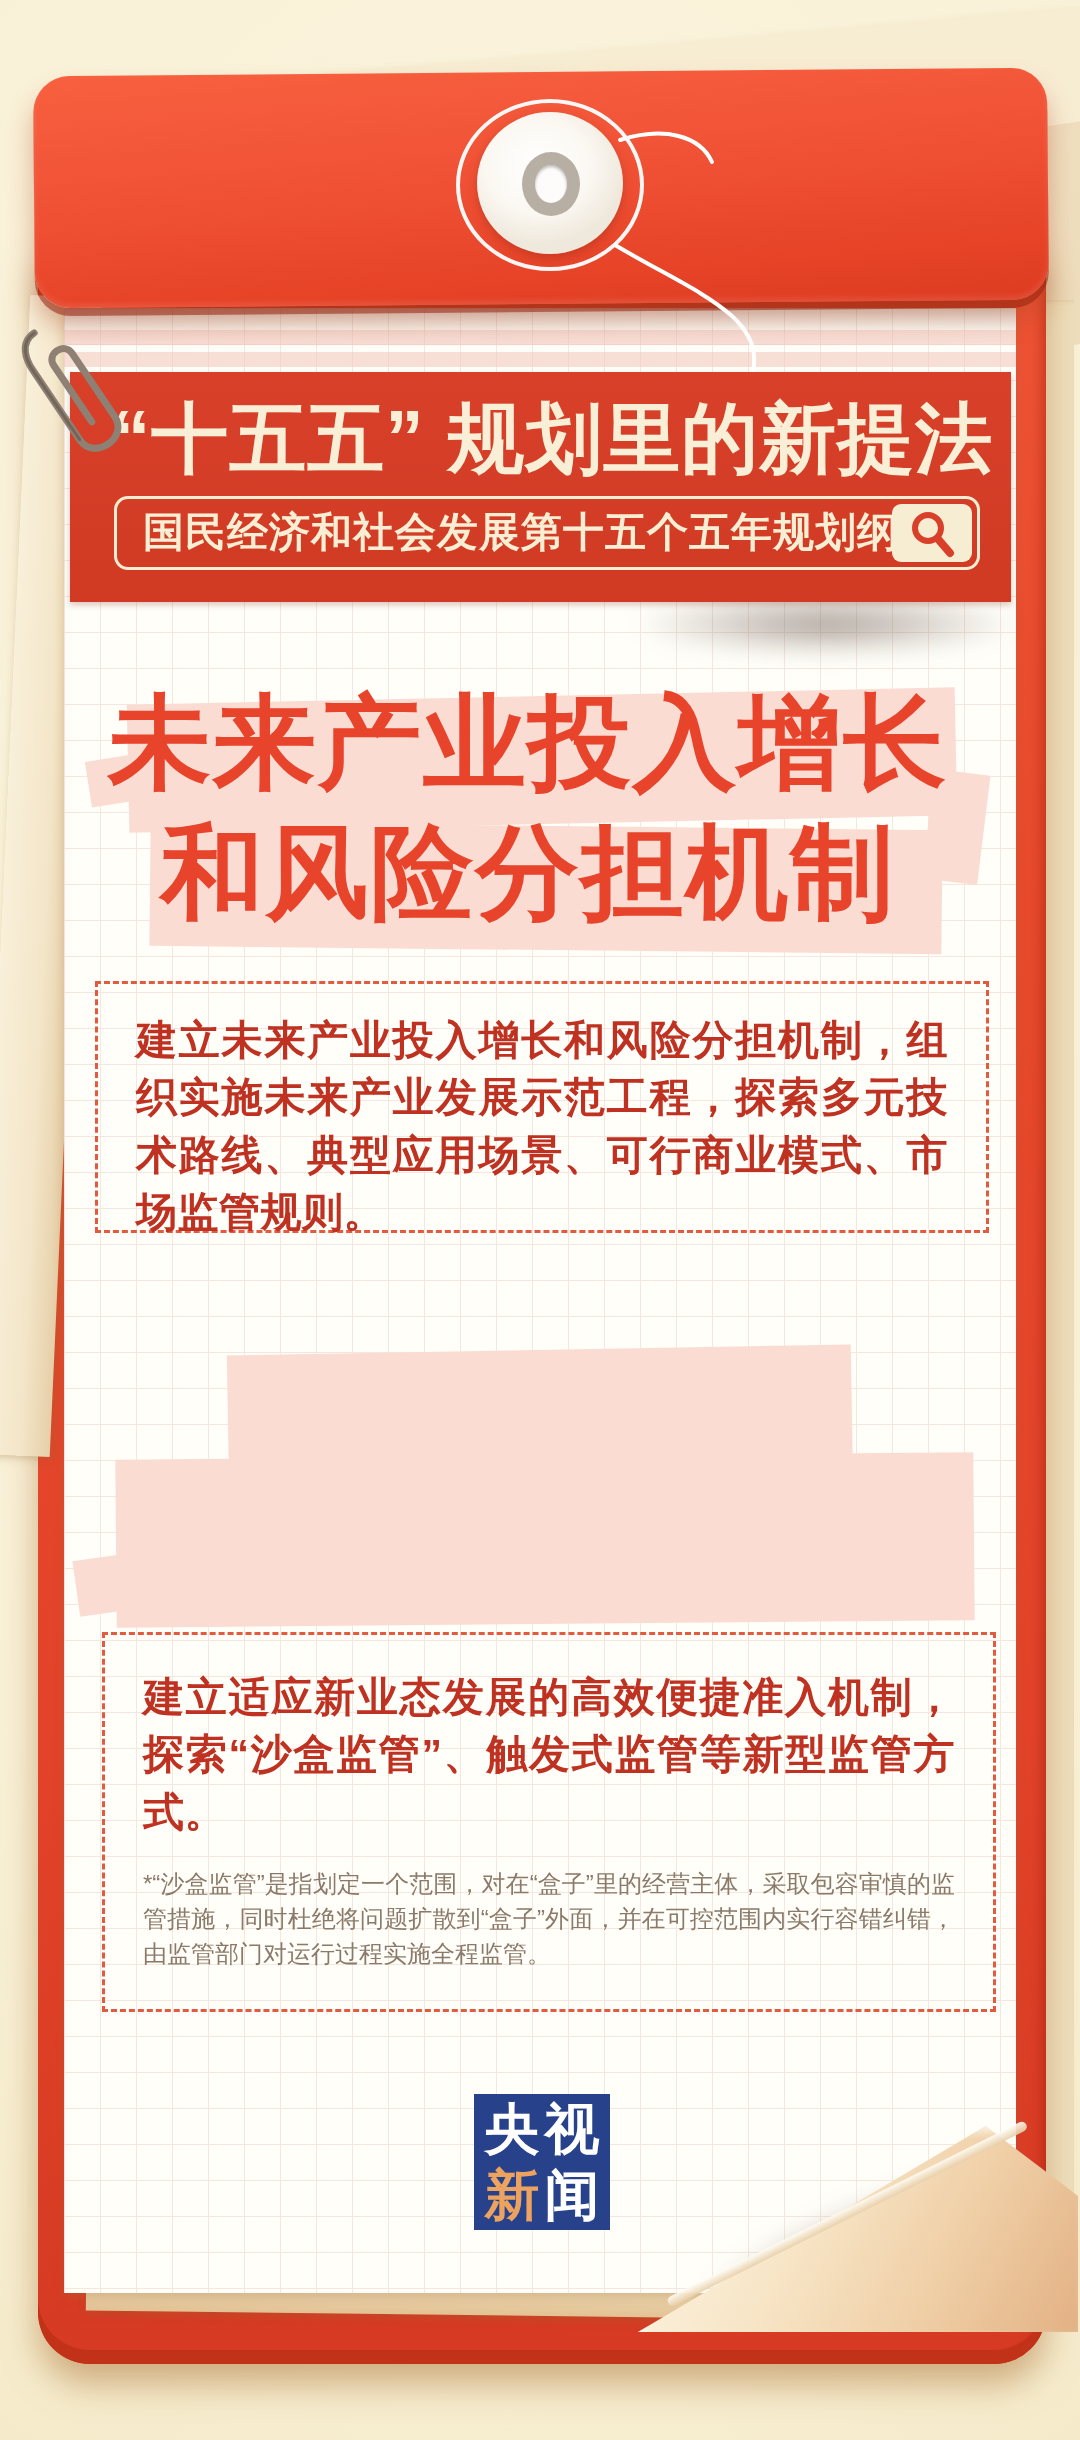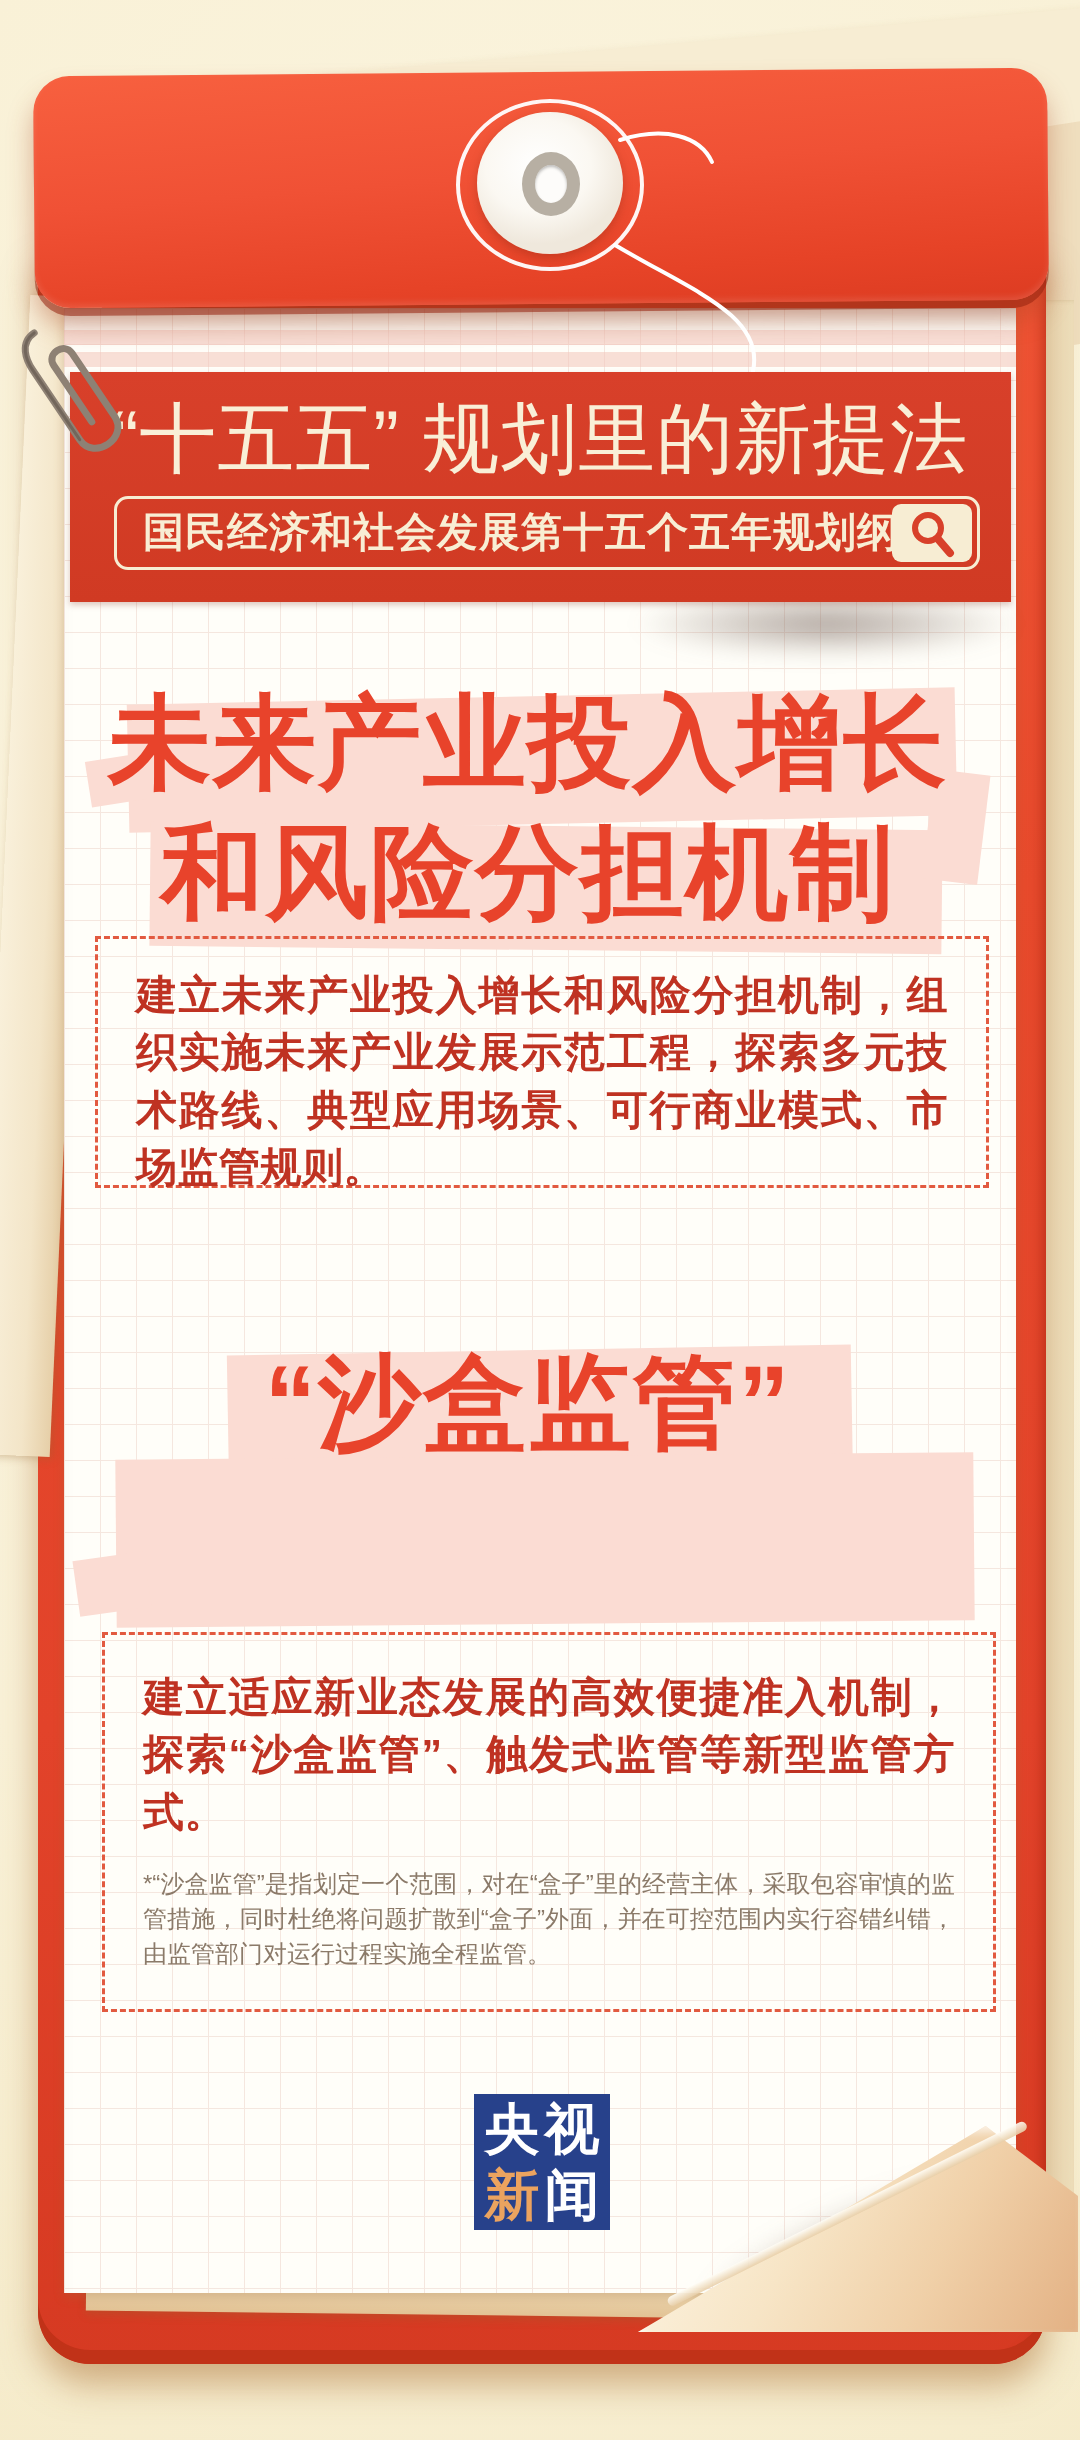--- a/index.html
+++ b/index.html
@@ -38,21 +38,21 @@
   .stripe{left:64px;width:952px;height:15px;background:rgba(243,196,186,.55);z-index:6;}
   .stripe-1{top:330px;} .stripe-2{top:352px;}
   .smudge{left:590px;top:598px;width:430px;height:74px;z-index:6;
     background:radial-gradient(60% 60% at 55% 35%, rgba(95,75,65,.5), rgba(95,75,65,0) 75%);
     filter:blur(10px);}
   
   .band{left:70px;top:372px;width:941px;height:230px;z-index:7;
     background:linear-gradient(180deg,#D8402A 0%,#D03A23 100%);
     box-shadow:0 3px 6px rgba(120,30,10,.25);}
   .band-title{position:absolute;left:0;top:16px;width:100%;text-align:center;
-    color:#F9EFD7;font-size:77px;font-weight:400;letter-spacing:1px;white-space:nowrap;}
+    color:#F9EFD7;font-size:77px;font-weight:700;letter-spacing:1px;white-space:nowrap;padding-left:12px;}
   .search-bar{position:absolute;left:44px;top:124px;width:860px;height:68px;
     border:3px solid #F7EDD3;border-radius:14px;}
   .search-text{position:absolute;left:26px;top:0;height:68px;line-height:66px;
     color:#F8EEd4;color:#F8EED4;font-size:41px;font-weight:800;white-space:nowrap;letter-spacing:1px;}
   .search-btn{position:absolute;right:5px;top:5px;width:80px;height:58px;background:#F7EDD3;border-radius:9px;display:flex;align-items:center;justify-content:center;}
   
   .string-svg{left:0;top:60px;width:1080px;height:312px;z-index:9;pointer-events:none;}
   .flap{left:34px;top:72px;width:1014px;height:232px;z-index:8;
     border-radius:36px;transform:rotate(-.5deg);
     background:linear-gradient(176deg,#F7603F 0%,#F05135 45%,#E64327 80%,#DD3C22 100%);
@@ -72,21 +72,21 @@
   .hl-e{left:228px;top:1350px;width:624px;height:142px;transform:rotate(-1deg);}
   .hl-f{left:116px;top:1456px;width:858px;height:168px;transform:rotate(-.5deg);}
   .hl-g{left:76px;top:1556px;width:72px;height:56px;transform:rotate(-8deg);}
   .headline{left:64px;width:928px;text-align:center;z-index:6;color:#E8432B;font-weight:900;
     font-size:103px;line-height:1.26;letter-spacing:2px;}
   .headline-1{top:678px;}
   .headline-2{top:1338px;}
   
   .dash-box{border:3px dashed #E25A40;z-index:6;color:#BF3222;font-weight:800;
     font-size:41px;line-height:1.4;text-align:justify;letter-spacing:.5px;}
-  .box-1{left:95px;top:936px;width:812px;height:196px;padding:28px 38px 22px 38px;}
+  .box-1{left:95px;top:981px;width:812px;height:196px;padding:28px 38px 22px 38px;}
   .box-2{left:102px;top:1632px;width:812px;height:310px;padding:34px 38px 30px 38px;}
   .dash-box p{margin:0;}
   .footnote{margin-top:26px !important;color:#8B7A69;font-size:24px;font-weight:400;line-height:1.45;letter-spacing:0;}
   
   .logo{left:474px;top:2094px;width:136px;height:136px;background:#27418B;z-index:6;
     display:flex;flex-wrap:wrap;align-items:center;justify-content:center;padding:2px;box-sizing:border-box;}
   .logo span{width:60px;height:62px;line-height:62px;text-align:center;font-size:55px;font-weight:900;color:#FFFFFF;}
   .logo .accent{color:#EBA35F;}
   
   .curl-shadow{left:640px;top:2200px;width:400px;height:110px;z-index:6;
@@ -156,21 +156,20 @@
     <div>和风险分担机制</div>
   </div>
   <div class="abs dash-box box-1">
     <p>建立未来产业投入增长和风险分担机制，组织实施未来产业发展示范工程，探索多元技术路线、典型应用场景、可行商业模式、市场监管规则。</p>
   </div>
 
   <div class="abs hl hl-e"></div>
   <div class="abs hl hl-f"></div>
   <div class="abs hl hl-g"></div>
   <div class="abs headline headline-2">
-    <div>“沙盒监管”</div>
   </div>
   <div class="abs dash-box box-2">
     <p>建立适应新业态发展的高效便捷准入机制，探索“沙盒监管”、触发式监管等新型监管方式。</p>
     <p class="footnote">*“沙盒监管”是指划定一个范围，对在“盒子”里的经营主体，采取包容审慎的监管措施，同时杜绝将问题扩散到“盒子”外面，并在可控范围内实行容错纠错，由监管部门对运行过程实施全程监管。</p>
   </div>
 
   <div class="abs logo">
     <span>央</span>
     <span>视</span>
     <span class="accent">新</span>

